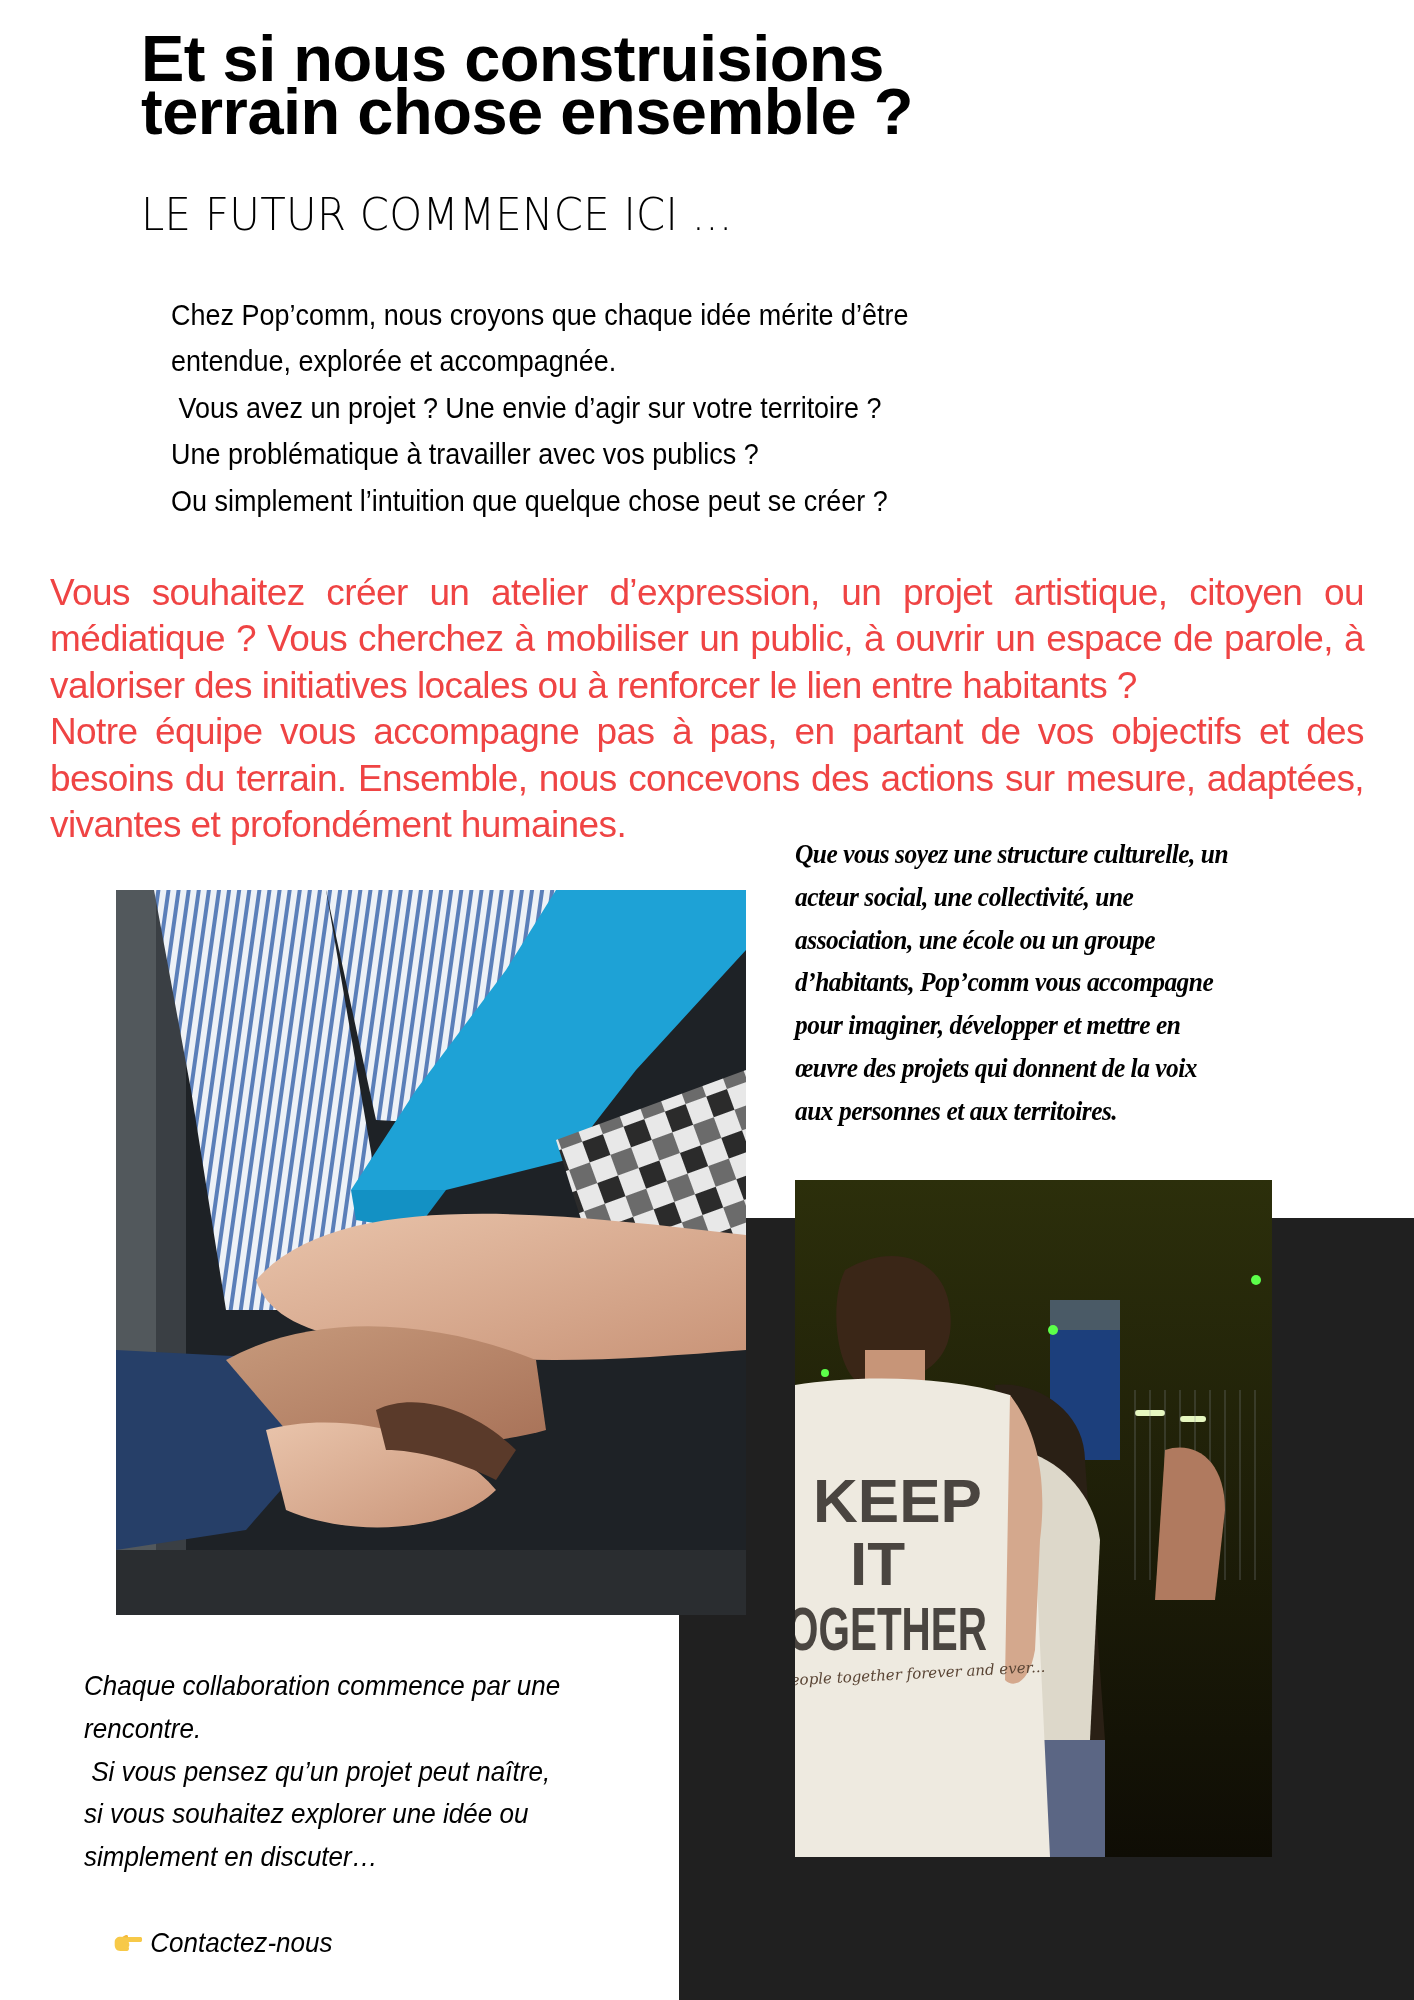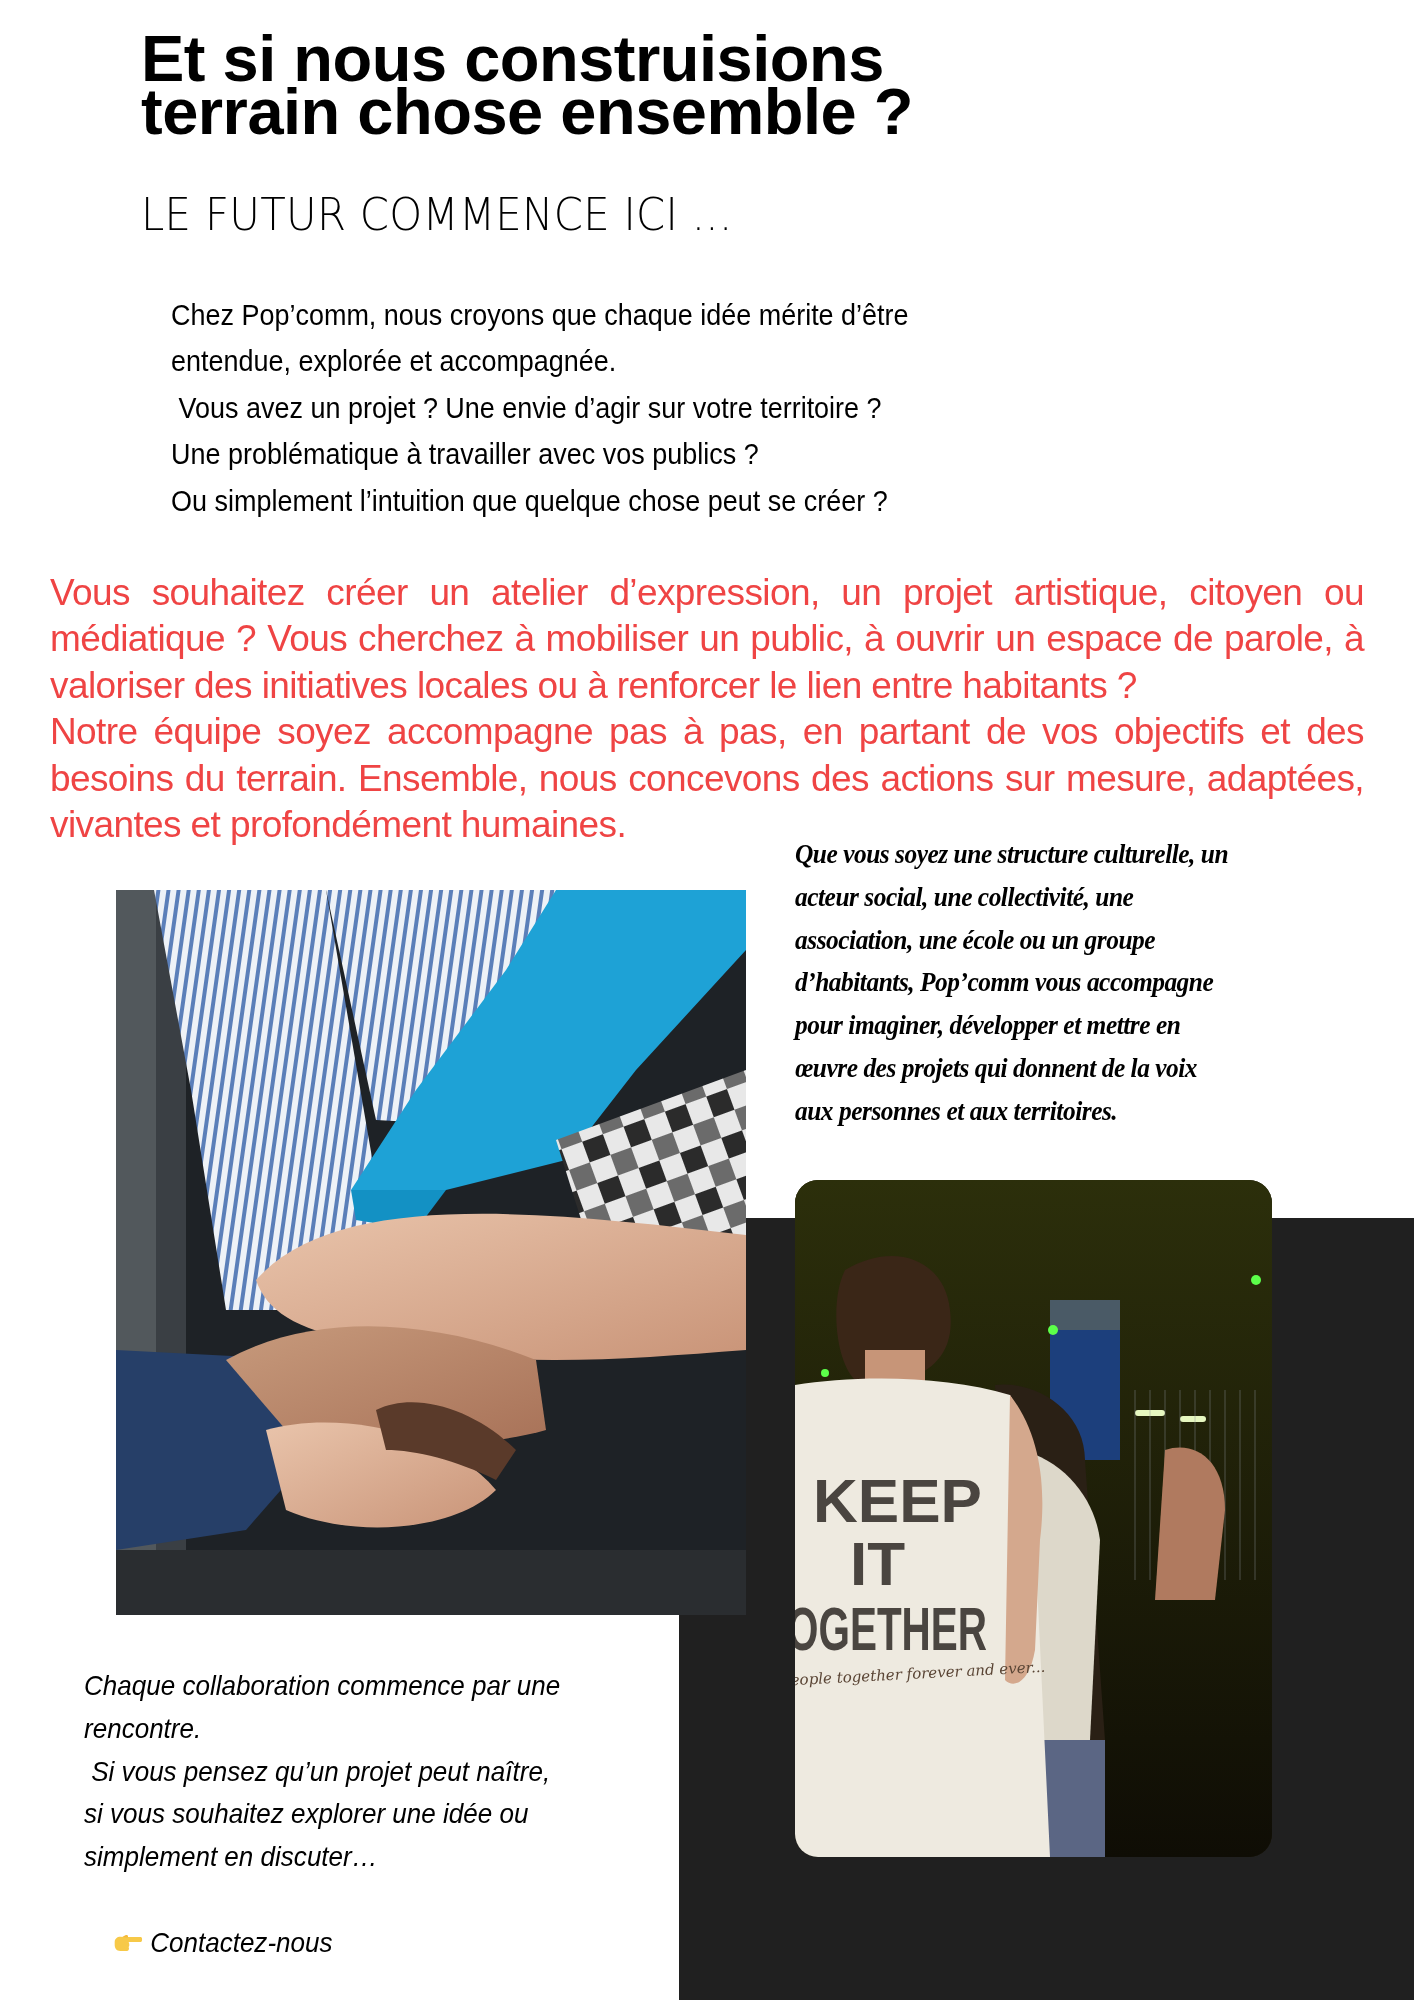--- a/index.html
+++ b/index.html
@@ -95,21 +95,20 @@
       width: 630px;
       height: 725px;
       background: #2b2f33;
     }
     .photo-concert {
       left: 795px;
       top: 1180px;
       width: 477px;
       height: 677px;
       background: #1a1706;
-      border-radius: 23px;
     }
     .photo svg { display: block; width: 100%; height: 100%; }
     .quote-bold {
       position: absolute;
       left: 795px;
       top: 833px;
       width: 590px;
       font-family: Liberation Serif, serif;
       font-weight: 700;
       font-style: italic;
@@ -169,21 +168,21 @@
 <div class="intro">
   <span class="line">Chez Pop’comm, nous croyons que chaque idée mérite d’être</span>
   <span class="line">entendue, explorée et accompagnée.</span>
   <span class="line"> Vous avez un projet ? Une envie d’agir sur votre territoire ?</span>
   <span class="line">Une problématique à travailler avec vos publics ?</span>
   <span class="line">Ou simplement l’intuition que quelque chose peut se créer ?</span>
 </div>
 
 <div class="body-text">
   <p>Vous souhaitez créer un atelier d’expression, un projet artistique, citoyen ou médiatique ? Vous cherchez à mobiliser un public, à ouvrir un espace de parole, à valoriser des initiatives locales ou à renforcer le lien entre habitants ?</p>
-  <p>Notre équipe soyez accompagne pas à pas, en partant de vos objectifs et des besoins du terrain. Ensemble, nous concevons des actions sur mesure, adaptées, vivantes et profondément humaines.</p>
+  <p>Notre équipe vous accompagne pas à pas, en partant de vos objectifs et des besoins du terrain. Ensemble, nous concevons des actions sur mesure, adaptées, vivantes et profondément humaines.</p>
 </div>
 
 <div class="dark-panel"></div>
 
 <div class="photo photo-hands" role="img" aria-label="Mains superposées de plusieurs personnes en signe d'unité">
   <svg viewBox="0 0 630 725" preserveAspectRatio="none">
     <defs>
       <pattern id="stripes" width="10" height="10" patternUnits="userSpaceOnUse" patternTransform="rotate(8)">
         <rect width="10" height="10" fill="#eef2f7"></rect>
         <rect width="4" height="10" fill="#5b7fb9"></rect>

